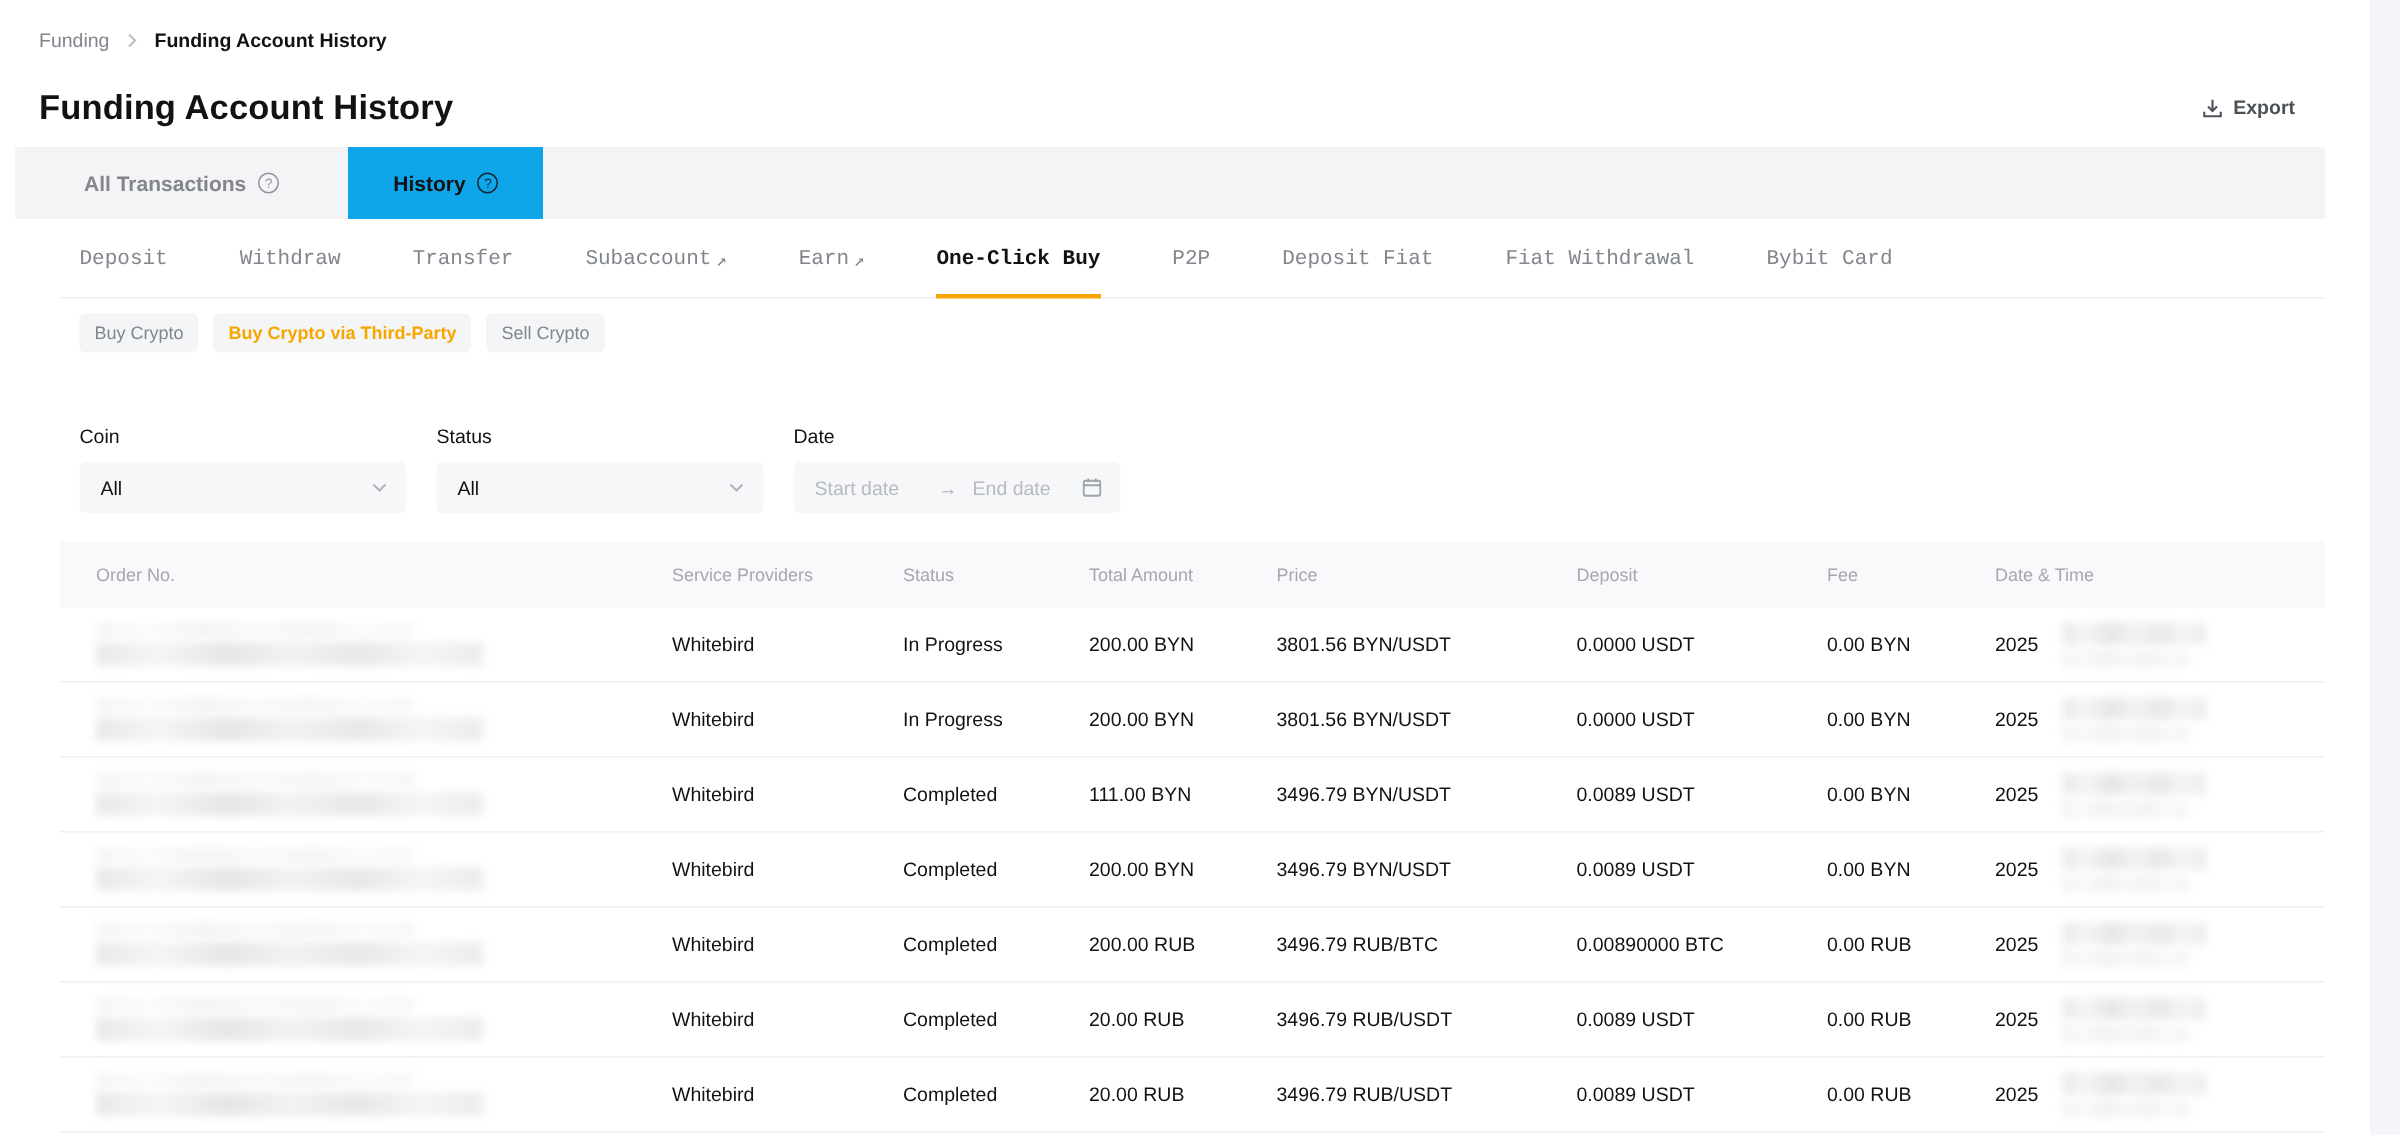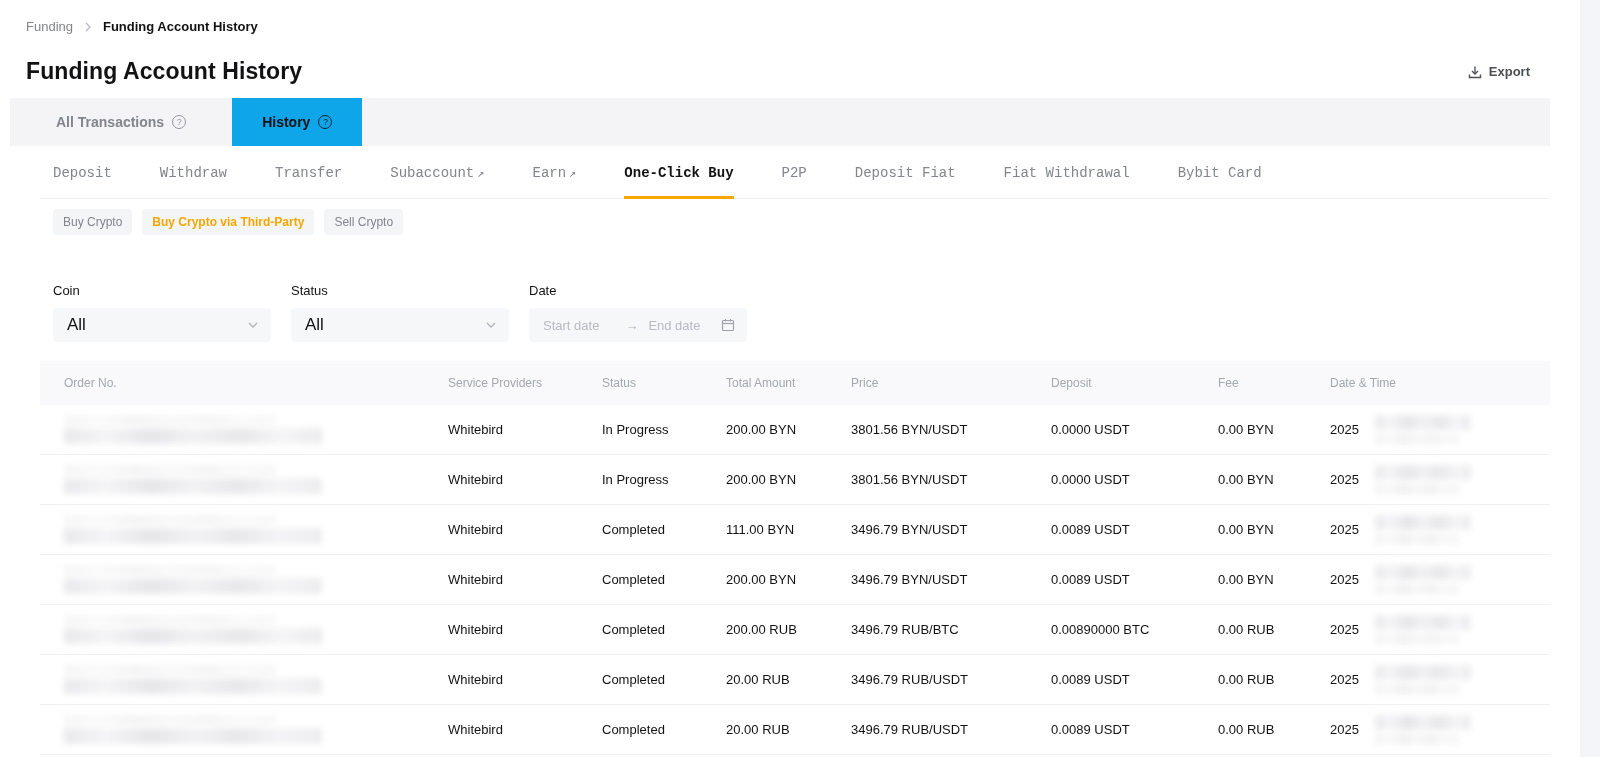--- a/index.html
+++ b/index.html
@@ -52,21 +52,21 @@
   
   .pill-row{margin:10px 50px 0 40px;padding-left:13px;display:flex;gap:10px;}
   .pill{background:var(--pill-bg);border-radius:4px;padding:6px 10px;font-size:12px;color:var(--gray);cursor:pointer;}
   .pill.active{color:var(--accent);font-weight:700;}
 
   
   .filter-row{margin:16px 50px 0 40px;padding-left:13px;display:flex;gap:20px;}
   .filter{width:218px;margin-top:32px;}
   .filter-label{font-size:13px;color:var(--dark);}
   .select{margin-top:10px;height:34px;background:var(--control-bg);border-radius:4px;display:flex;align-items:center;padding:0 12px 0 14px;cursor:pointer;}
-  .select-value{font-size:17px;color:var(--dark);}
+  .select-value{font-size:13px;color:var(--dark);}
   .select .chev{margin-left:auto;display:flex;align-items:center;color:#b0b3ba;}
   .date-box{margin-top:10px;height:34px;background:var(--control-bg);border-radius:4px;display:flex;align-items:center;padding:0 12px 0 14px;cursor:text;}
   .date-box .ph{font-size:13px;color:var(--placeholder);}
   .date-box .range-arrow{color:#b0b3ba;font-size:13px;margin:0 10px 0 26px;}
   .date-box .cal{margin-left:auto;display:flex;align-items:center;color:#9ea2a9;cursor:pointer;}
 
   
   .table{margin:19px 50px 12px 40px;}
   .grid-row{display:grid;grid-template-columns:384px 154px 124px 125px 200px 167px 112px minmax(0,1fr);padding-left:24px;align-items:center;}
   .thead{height:44px;background:var(--header-bg);}

